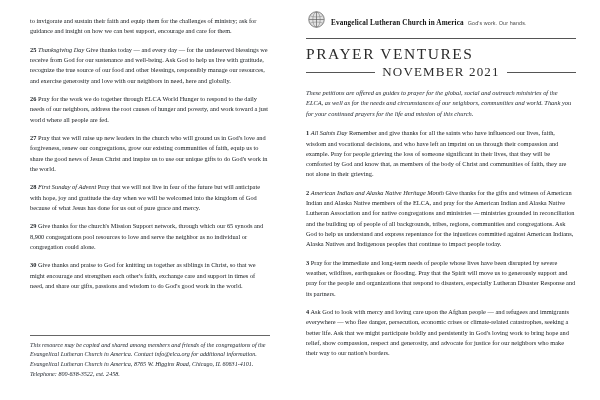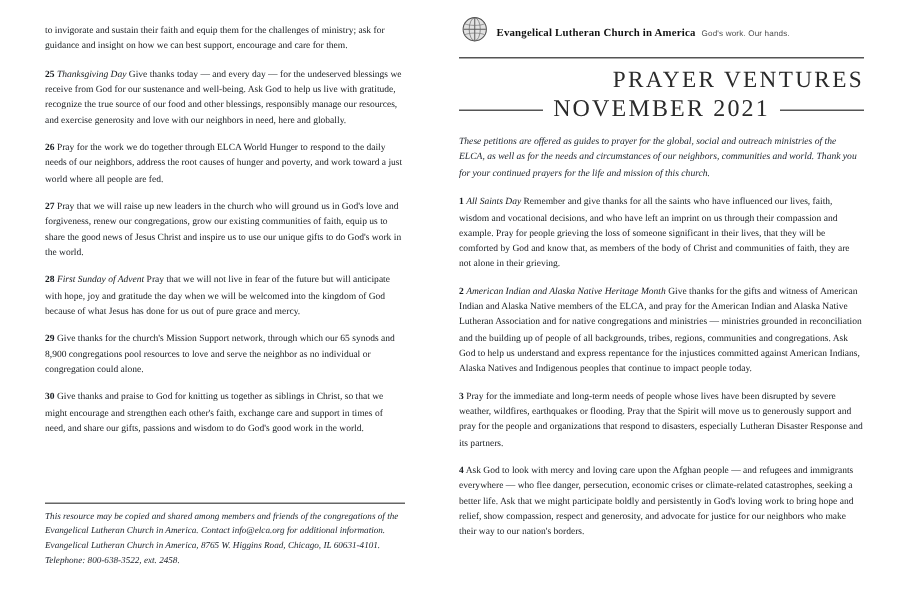--- a/index.html
+++ b/index.html
@@ -68,42 +68,42 @@
     color: #4a4a4a;
     letter-spacing: 0.02em;
     margin-top: 2px;
     white-space: nowrap;
   }
   .rule-top {
     border-top: 1.2px solid #555;
     margin: 0 0 6px 0;
   }
   .doc-title {
-    text-align: right;
+    text-align: left;
     font-size: 15.5px;
     letter-spacing: 0.1em;
     color: #2b2b2b;
     font-weight: normal;
     line-height: 1.1;
     margin: 0;
   }
   .subtitle-row {
     display: flex;
     align-items: center;
     gap: 7px;
     margin-top: 2px;
     margin-bottom: 8px;
   }
   .subtitle-row .dash {
     flex: 1 1 auto;
     border-top: 1.1px solid #555;
     height: 0;
   }
   .doc-subtitle {
-    font-size: 16px;
+    font-size: 13px;
     letter-spacing: 0.09em;
     color: #2b2b2b;
     white-space: nowrap;
   }
   .intro {
     font-size: 6.4px;
     font-style: italic;
     line-height: 1.62;
     color: #20262e;
     margin: 0 0 9px 0;

